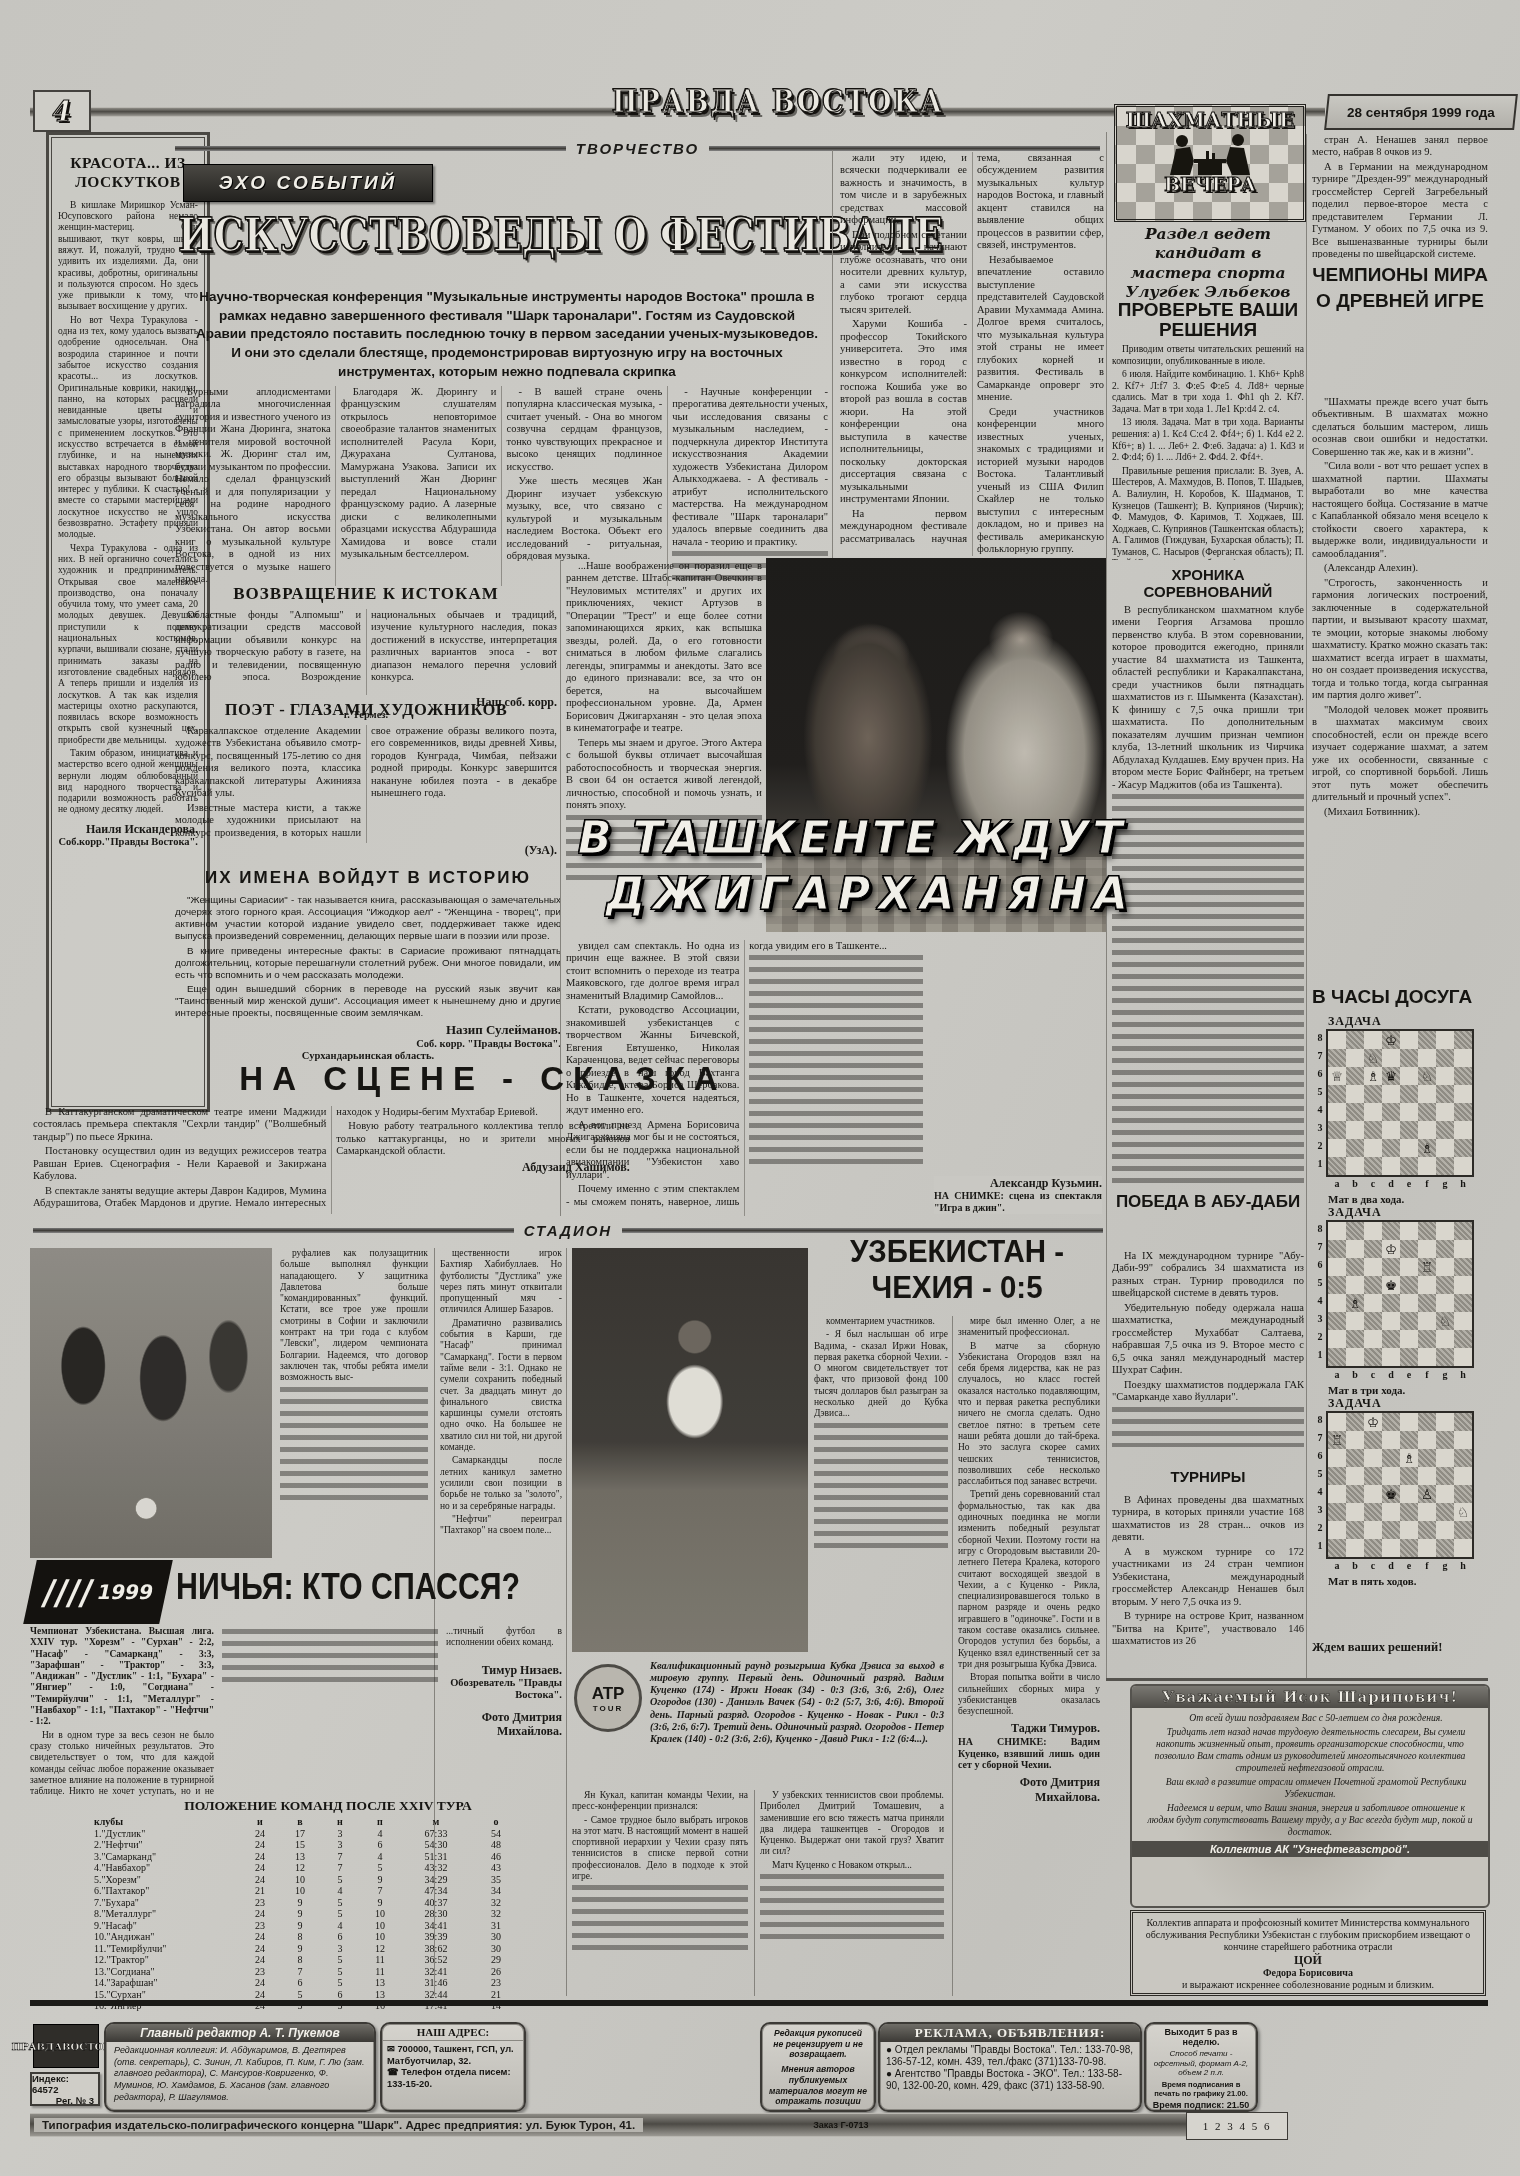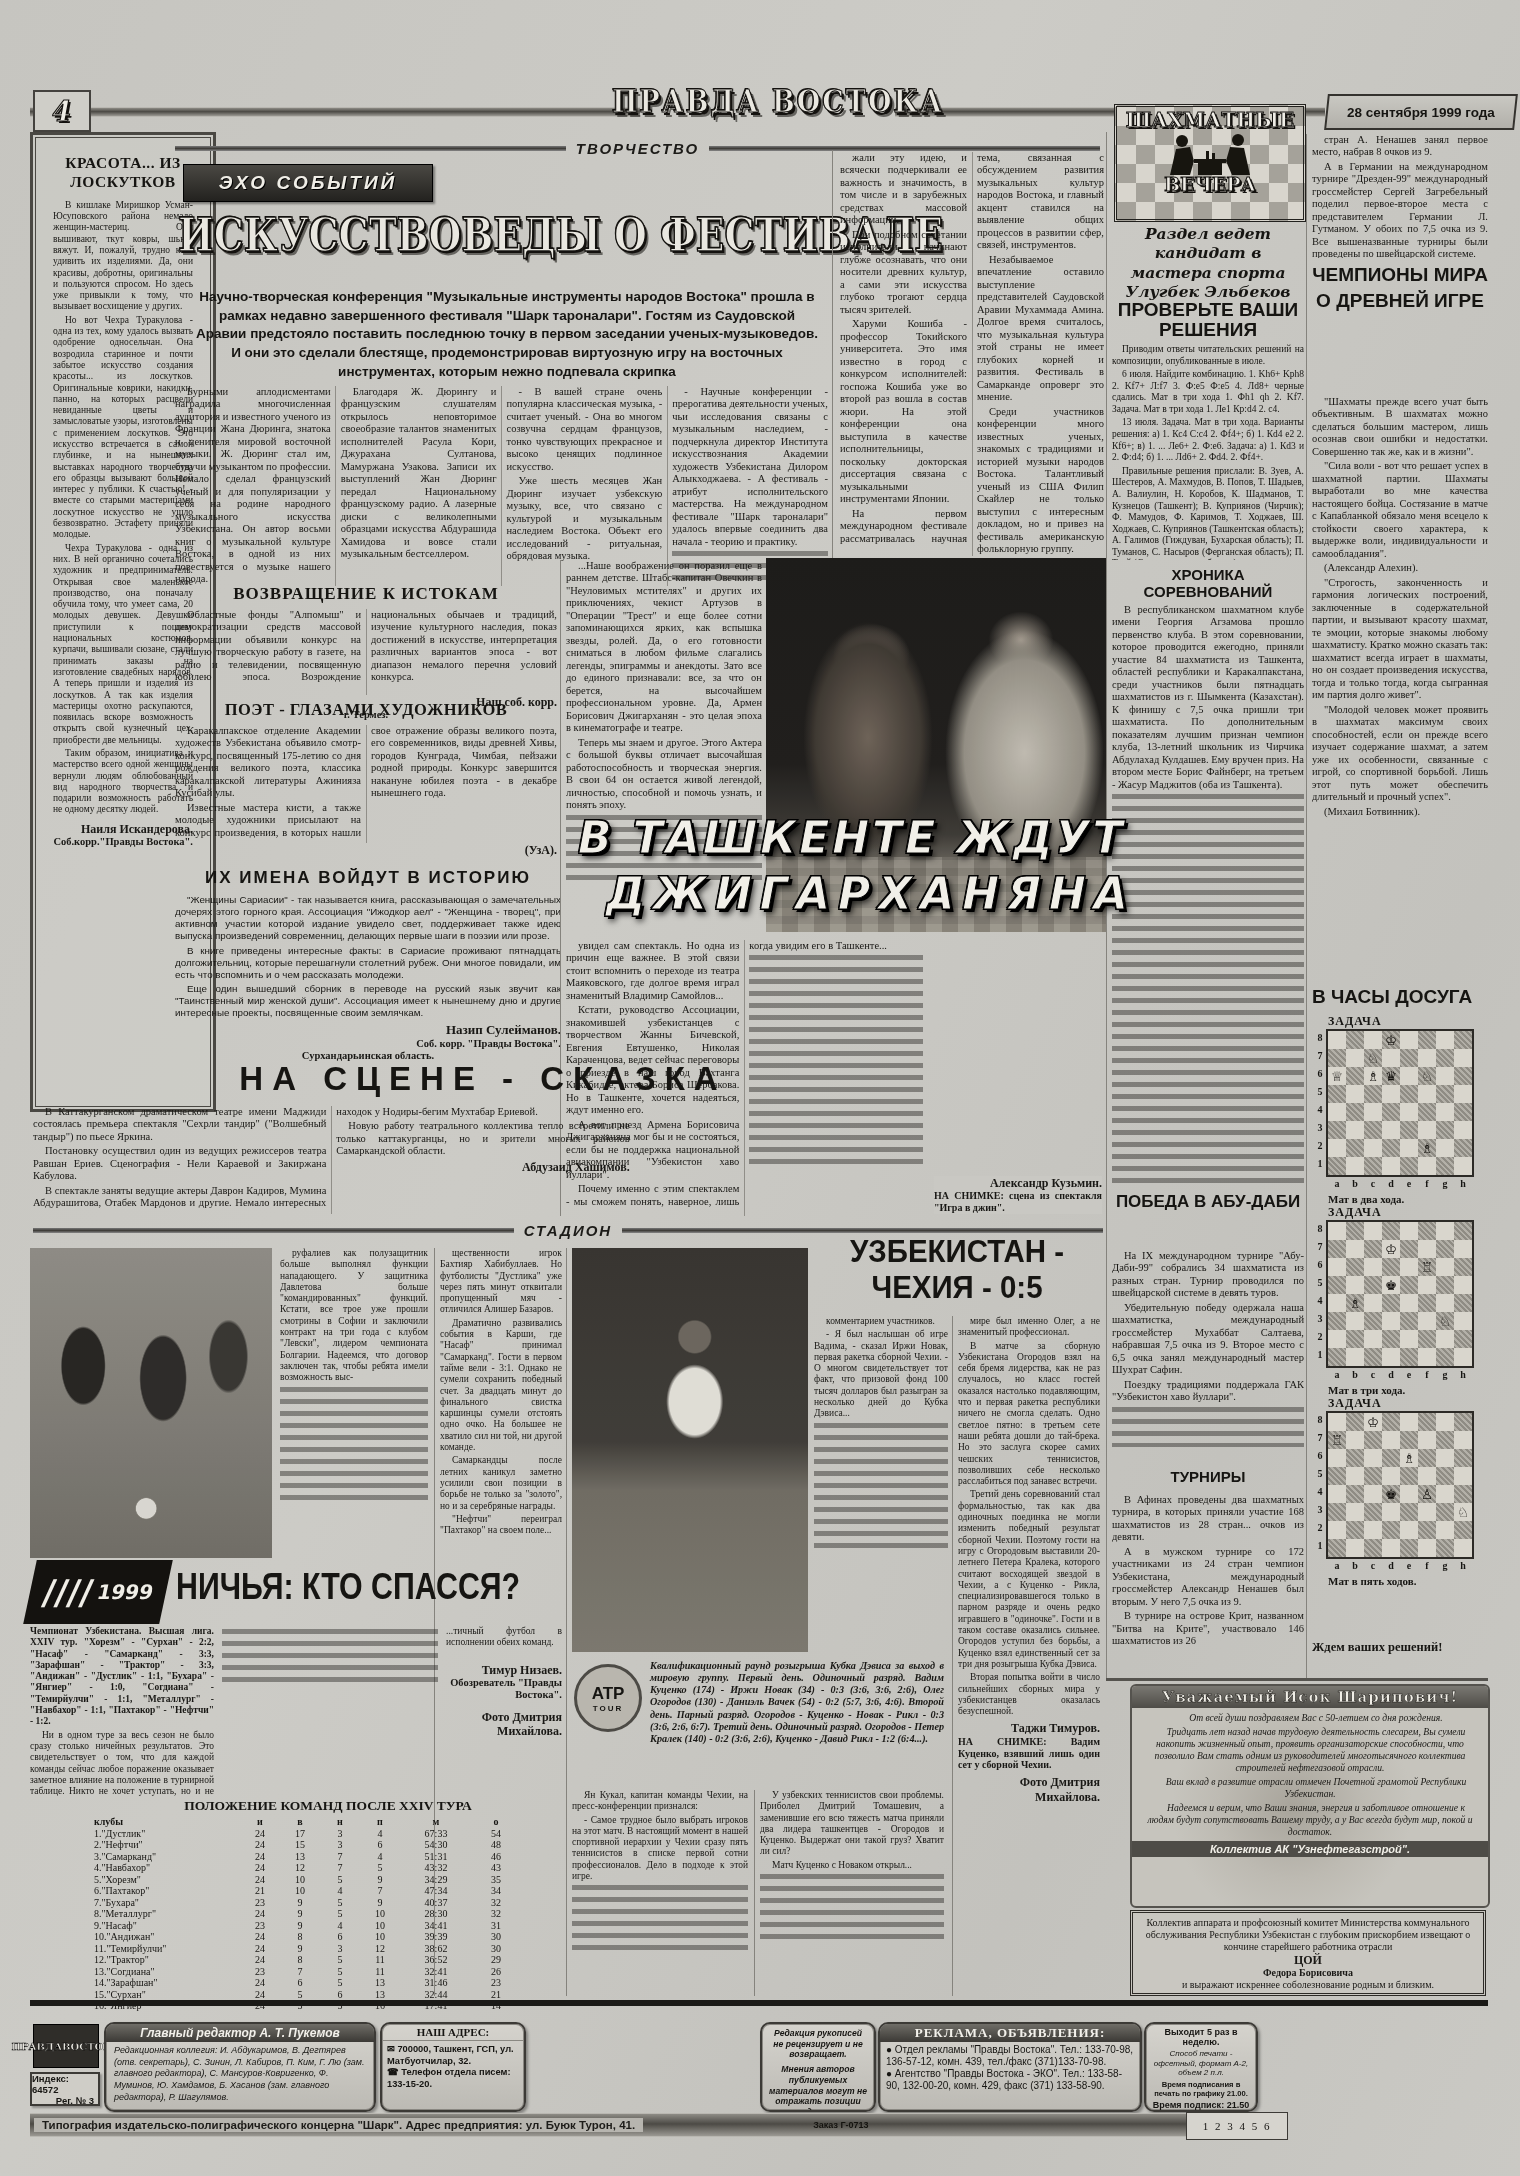--- a/index.html
+++ b/index.html
@@ -86,21 +86,21 @@
   <div class="abs" style="left:33px;top:90px;width:54px;height:38px;border:2px solid #44423e;background:#cfcec8;display:flex;align-items:center;justify-content:center">
     <span style="font:italic 900 27px 'DejaVu Serif',serif;color:#efede6;-webkit-text-stroke:1.2px #14120f;text-shadow:2px 2px 0 #14120f">4</span>
   </div>
   <div class="abs" style="left:612px;top:88px;width:300px;text-align:center;font:900 27px/1 'DejaVu Serif',serif;letter-spacing:2px;transform:scaleY(1.15)">
     <span class="outline-big" style="-webkit-text-stroke:1px #14120f;white-space:nowrap">ПРАВДА ВОСТОКА</span>
   </div>
   <div class="abs" style="left:1326px;top:94px;width:186px;height:32px;border:2px solid #34322e;background:linear-gradient(180deg,#c9c8c2,#b2b0aa);transform:skewX(-6deg);display:flex;align-items:center;justify-content:center">
     <span style="font:bold 13.5px 'Liberation Sans',sans-serif;transform:skewX(6deg)">28 сентября 1999 года</span>
   </div>
 
-  <div class="abs box2" style="left:30px;top:132px;width:140px;height:952px;padding:14px 20px 8px">
+  <div class="abs box2" style="left:46px;top:132px;width:140px;height:952px;padding:14px 9px 8px">
     <h2 class="hserif" style="font-size:15.5px;line-height:1.25;margin:4px 0 8px;letter-spacing:.5px">КРАСОТА... ИЗ ЛОСКУТКОВ</h2>
     <div class="bodytxt small">
         <p>В кишлаке Миришкор Усман-Юсуповского района немало женщин-мастериц. Они вышивают, ткут ковры, шьют, вяжут. И, пожалуй, трудно кого удивить их изделиями. Да, они красивы, добротны, оригинальны и пользуются спросом. Но здесь уже привыкли к тому, что вызывает восхищение у других.</p>
         <p>Но вот Чехра Туракулова - одна из тех, кому удалось вызвать одобрение односельчан. Она возродила старинное и почти забытое искусство создания красоты... из лоскутков. Оригинальные коврики, накидки, панно, на которых расцвели невиданные цветы и замысловатые узоры, изготовлены с применением лоскутков. Это искусство встречается в самой глубинке, и на нынешних выставках народного творчества его образцы вызывают большой интерес у публики. К счастью! - вместе со старыми мастерицами лоскутное искусство не ушло безвозвратно. Эстафету приняли молодые.</p>
         <p>Чехра Туракулова - одна из них. В ней органично сочетались художник и предприниматель. Открывая свое маленькое производство, она поначалу обучила тому, что умеет сама, 20 молодых девушек. Девушки приступили к пошиву национальных костюмов, курпачи, вышивали сюзане, стали принимать заказы на изготовление свадебных нарядов. А теперь пришли и изделия из лоскутков. А так как изделия мастерицы охотно раскупаются, появилась вскоре возможность открыть свой кузнечный цех, приобрести две мельницы.</p>
         <p>Таким образом, инициатива и мастерство всего одной женщины вернули людям облюбованный вид народного творчества и подарили возможность работать не одному десятку людей.</p>
       </div>
     <div class="bodytxt" style="margin-top:6px">
       <div class="byline-r">Наиля Искандерова.</div>
       <div class="byline-r2">Соб.корр."Правды Востока".</div>
@@ -267,21 +267,21 @@
         <div class="greek" style="height: 400px;"></div>
       </div>
   </div>
   <div class="abs hsans" style="left:1112px;top:1192px;width:192px;font-size:17px;line-height:1.2">
     <span>ПОБЕДА В АБУ-ДАБИ</span>
   </div>
   <div class="abs" style="left:1112px;top:1250px;width:192px;height:214px;overflow:hidden">
     <div class="bodytxt">
         <p>На IX международном турнире "Абу-Даби-99" собрались 34 шахматиста из разных стран. Турнир проводился по швейцарской системе в девять туров.</p>
         <p>Убедительную победу одержала наша шахматистка, международный гроссмейстер Мухаббат Салтаева, набравшая 7,5 очка из 9. Второе место с 6,5 очка занял международный мастер Шухрат Сафин.</p>
-        <p>Поездку традициями поддержала ГАК "Узбекистон хаво йуллари".</p>
+        <p>Поездку шахматистов поддержала ГАК "Самарканде хаво йуллари".</p>
         <div class="greek" style="height: 40px;"></div>
       </div>
   </div>
   <div class="abs hsans" style="left:1112px;top:1468px;width:192px;font-size:15px">
     <span>ТУРНИРЫ</span>
   </div>
   <div class="abs" style="left:1112px;top:1494px;width:192px;height:180px;overflow:hidden">
     <div class="bodytxt">
         <p>В Афинах проведены два шахматных турнира, в которых приняли участие 168 шахматистов из 28 стран... очков из девяти.</p>
         <p>А в мужском турнире со 172 участниками из 24 стран чемпион Узбекистана, международный гроссмейстер Александр Ненашев был вторым. У него 7,5 очка из 9.</p>

